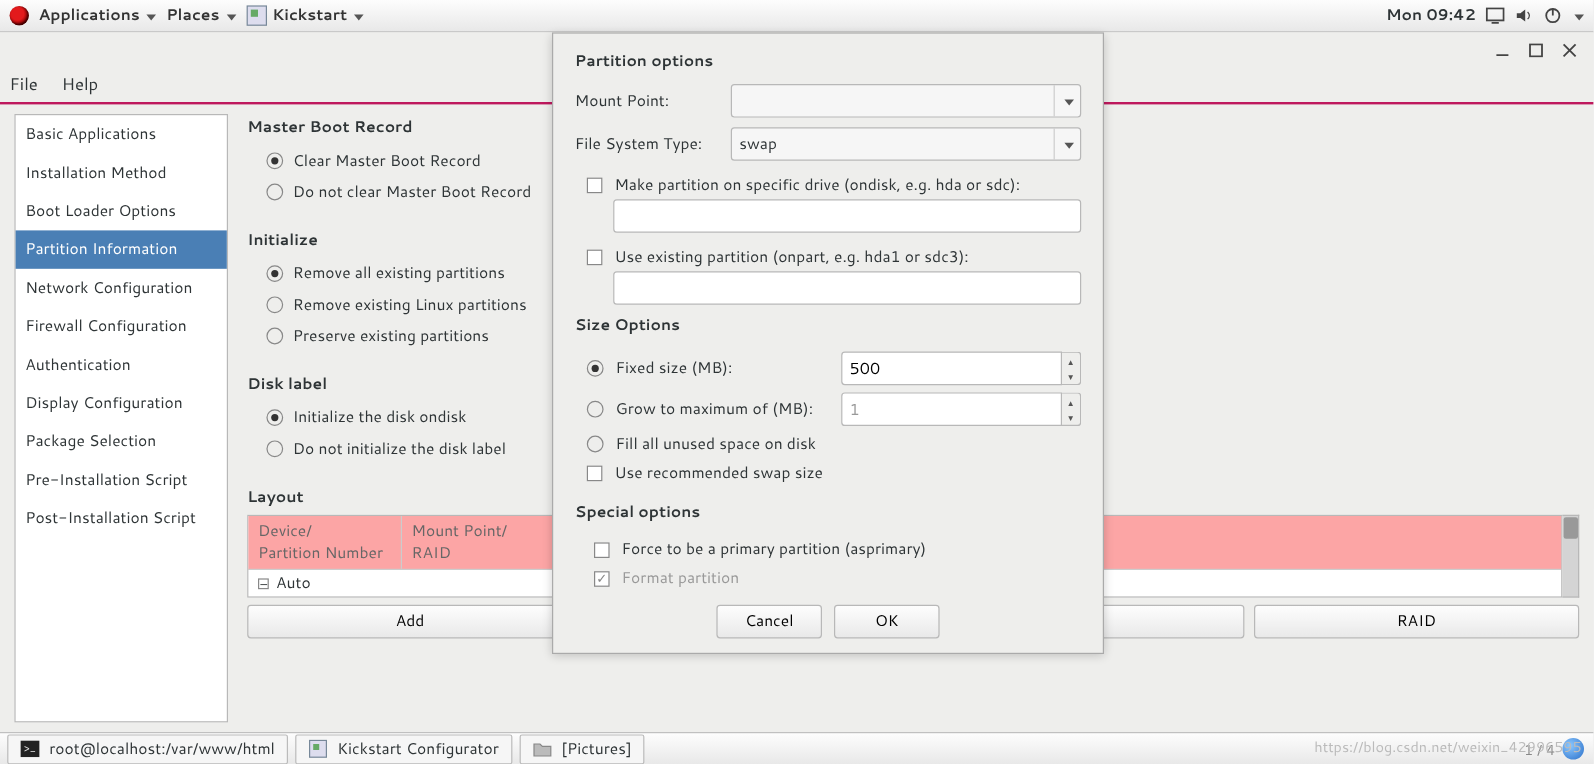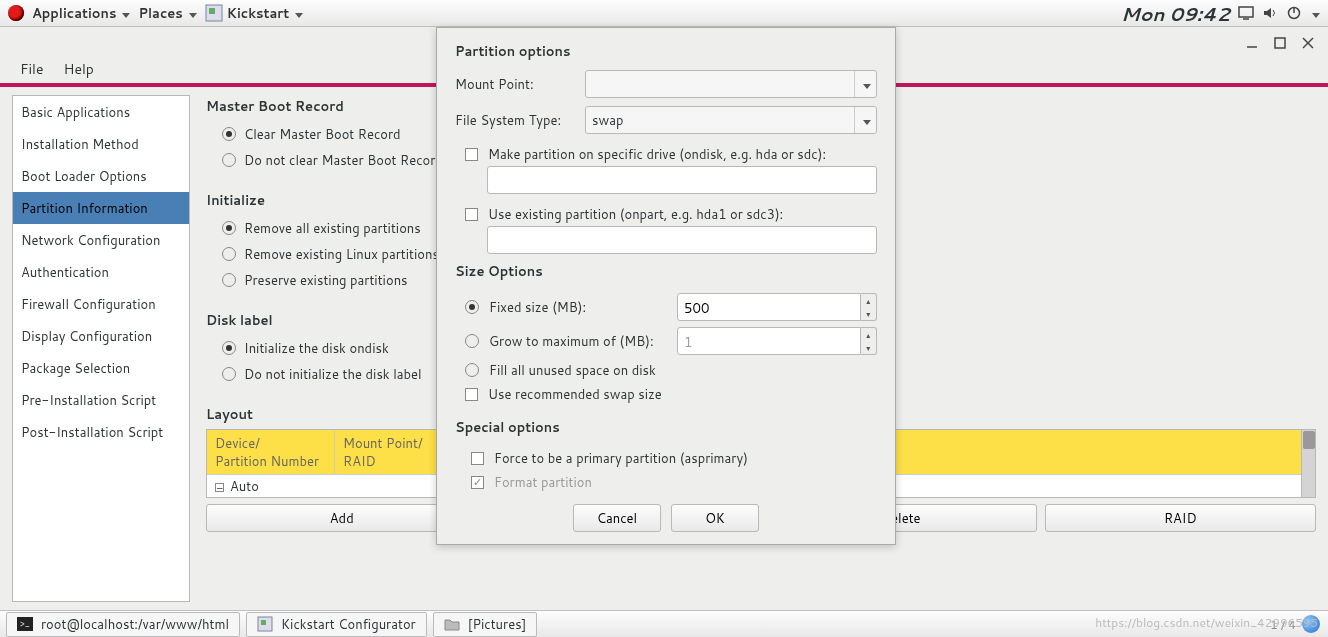--- a/index.html
+++ b/index.html
@@ -3,62 +3,62 @@
 <meta charset="utf-8">
 <style>
 * { box-sizing: border-box; margin: 0; padding: 0; font-family: "Cantarell", "DejaVu Sans", sans-serif; }
 body { width: 1328px; height: 637px; background: #f0f0f0; font-size: 13px; color: #2e3436; overflow: hidden; position: relative; }
 
 
 .top-panel { height: 27px; background: linear-gradient(#fdfdfd,#e8e8e8); border-bottom: 1px solid #c0c0c0; display: flex; align-items: center; padding: 0 8px; gap: 8px; }
 .top-panel .spacer { flex: 1; }
 .top-panel .menu { display: flex; align-items: center; gap: 4px; cursor: pointer; font-size: 13px; font-weight: bold; color: #333; }
 .top-panel .menu svg, .top-panel .tray-icon svg { display: block; }
-.top-panel .clock { font-weight: bold; font-size: 19px; font-style: italic; }
+.top-panel .clock { font-weight: bold; font-size: 13px; }
 .top-panel .tray-icon { display: flex; align-items: center; }
 .rh-logo { width:16px; height:16px; background: radial-gradient(circle at 40% 40%, #e31a1c 40%, #8b0000 70%); border-radius:50%; box-shadow: inset -1px -1px 2px #300; }
 
 .chev::after { content:""; display:inline-block; border-left:4px solid transparent; border-right:4px solid transparent; border-top:5px solid #555; margin-left:2px; }
 
 
 .app-window { position:absolute; top:27px; left:0; right:0; bottom:27px; background:#eeeeec; }
 .titlebar { height:28px; display:flex; align-items:center; justify-content:flex-end; gap:16px; padding:0 14px; }
 .titlebar .tb-btn { width:12px; height:12px; }
-.menubar { height:32px; display:flex; align-items:center; gap:20px; padding:0 20px; border-bottom:4px solid #be185d; }
+.menubar { height:32px; display:flex; align-items:center; gap:20px; padding:0 8px; border-bottom:2px solid #be185d; }
 .menubar span { font-size:14px; }
 
 .app-body { display:flex; position:absolute; top:60px; bottom:0; left:0; right:0; padding:8px 12px; gap:16px; }
 
 .sidebar { width:178px; border:1px solid #b8b8b8; background:#fff; }
 .sidebar .item { padding:7px 8px; font-size:13px; }
-.sidebar .item.selected { background:#4a7fb5; color:#000000; }
+.sidebar .item.selected { background:#4a7fb5; color:#ffffff; }
 
 .content { flex:1; position:relative; }
 .content h4 { font-size:13px; font-weight:bold; margin:2px 0 6px; }
 .content .radio-row { display:flex; align-items:center; gap:8px; padding:4px 0 4px 16px; font-size:13px; }
 .content .section { margin-bottom:18px; }
 
 .radio { width:14px; height:14px; border:1px solid #888; border-radius:50%; display:inline-flex; align-items:center; justify-content:center; }
 .radio.checked::after { content:""; width:6px; height:6px; background:#333; border-radius:50%; }
 .checkbox { width:13px; height:13px; border:1px solid #888; background:#fff; display:inline-flex; align-items:center; justify-content:center; }
 .checkbox.checked::after { content:"✓"; font-size:11px; color:#888; }
 
 .layout-table { border:1px solid #b8b8b8; background:#fff; }
-.layout-table .thead { display:flex; background:#fde047; border-bottom:1px solid #ccc; }
+.layout-table .thead { display:flex; background:#fca5a5; border-bottom:1px solid #ccc; }
 .layout-table .thead .th { padding:4px 8px; border-right:1px solid #ccc; color:#666; font-size:13px; }
 .layout-table .row { padding:2px 8px; font-size:13px; }
 .layout-table .expander { display:inline-block; width:9px; height:9px; border:1px solid #888; text-align:center; line-height:7px; font-size:9px; margin-right:6px; }
 
 .bottom-buttons { display:flex; gap:8px; margin-top:6px; }
 .bottom-buttons button { flex:1; height:28px; background:linear-gradient(#fdfdfd,#e9e9e9); border:1px solid #b8b8b8; border-radius:3px; font-size:13px; }
 .scrollbar-stub { width:14px; background:#d4d4d4; border:1px solid #b8b8b8; border-left:none; display:flex; align-items:flex-start; }
 .scrollbar-stub::after { content:""; width:12px; height:18px; background:#999; border-radius:2px; margin:1px auto 0; }
 
 
-.dialog { position:absolute; top:27px; left:436px; width:460px; background:#eeeeec; border:1px solid #aaa; box-shadow:0 2px 8px rgba(0,0,0,.2); padding:14px 18px 12px; }
+.dialog { position:absolute; top:27px; left:460px; width:460px; background:#eeeeec; border:1px solid #aaa; box-shadow:0 2px 8px rgba(0,0,0,.2); padding:14px 18px 12px; }
 .dialog h4 { font-size:13px; font-weight:bold; margin-bottom:10px; }
 .dialog .field-row { display:flex; align-items:center; margin-bottom:8px; gap:8px; }
 .dialog .field-label { width:122px; font-size:13px; }
 .dialog select, .dialog .combo { flex:1; height:28px; border:1px solid #b8b8b8; border-radius:3px; background:#f6f6f6; padding:0 6px; font-size:13px; display:flex; align-items:center; position:relative; }
 .dialog .combo .arrow { position:absolute; right:0; top:0; bottom:0; width:22px; border-left:1px solid #ccc; display:flex; align-items:center; justify-content:center; }
 .dialog .check-row { display:flex; align-items:center; gap:10px; font-size:13px; padding:3px 0 3px 10px; }
 .dialog .indent-input { margin-left:32px; margin-bottom:8px; }
 .dialog input[type=text] { width:100%; height:28px; border:1px solid #b8b8b8; border-radius:3px; padding:0 6px; background:#fff; }
 .dialog .spin { display:flex; }
 .dialog .spin input { border-radius:3px 0 0 3px; }
@@ -140,22 +140,22 @@
     <span>Help</span>
   </div>
 
   <div class="app-body">
     <div class="sidebar">
       <div class="item">Basic Applications</div>
       <div class="item">Installation Method</div>
       <div class="item">Boot Loader Options</div>
       <div class="item selected">Partition Information</div>
       <div class="item">Network Configuration</div>
+      <div class="item">Firewall Configuration</div>
       <div class="item">Authentication</div>
-      <div class="item">Firewall Configuration</div>
       <div class="item">Display Configuration</div>
       <div class="item">Package Selection</div>
       <div class="item">Pre-Installation Script</div>
       <div class="item">Post-Installation Script</div>
     </div>
 
     <div class="content">
       <div class="section">
         <h4>Master Boot Record</h4>
         <div class="radio-row">

